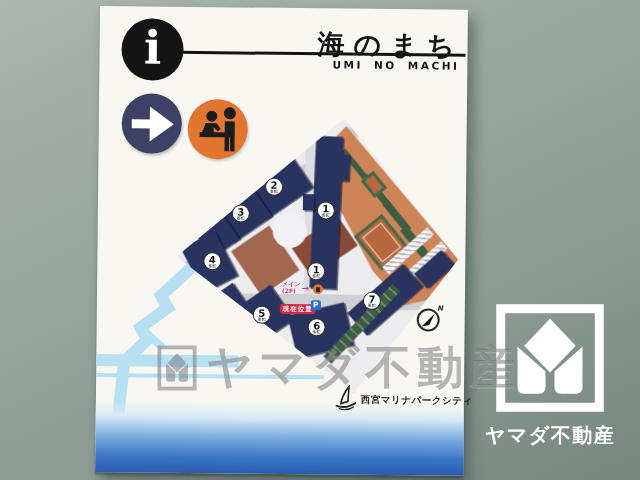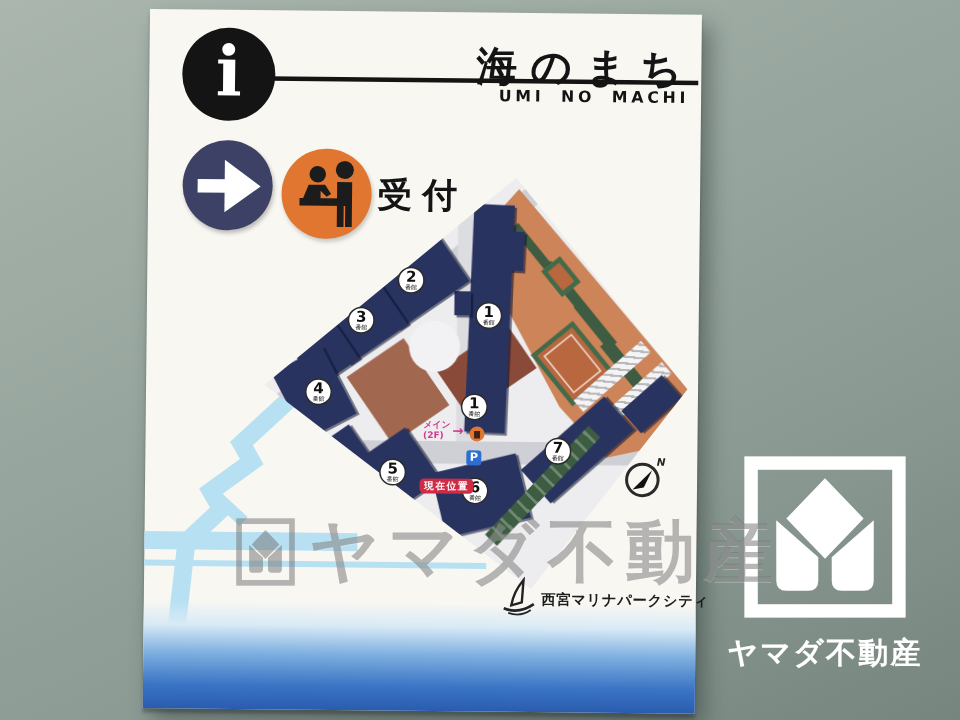--- a/index.html
+++ b/index.html
@@ -108,21 +108,20 @@
   </div>
   <div class="abs reception-circle">
     <svg width="60" height="60" viewBox="0 0 60 60">
       <circle cx="24" cy="17" r="5.5" fill="#1c1c1c"></circle>
       <path d="M18,24 L29,24 L33,30 L30,32 L26,28 L26,34 L14,34 Z" fill="#1c1c1c"></path>
       <circle cx="42" cy="14" r="6" fill="#1c1c1c"></circle>
       <path d="M37,22 L47,22 L47,52 L42.5,52 L42.5,38 L41.5,38 L41.5,52 L37,52 Z" fill="#1c1c1c"></path>
       <rect x="12" y="33" width="34" height="5" fill="#1c1c1c"></rect>
     </svg>
   </div>
-  <div class="abs reception-label">受付</div>
 
   <svg class="abs canal" viewBox="0 0 130 168">
     <path d="M96,14 L64,44 L71,56 L44,76 L51,88 L28,110 L22,168" fill="none" stroke="#b7e1f3" stroke-width="12" stroke-linejoin="miter"></path>
     <path d="M44,76 L66,96" fill="none" stroke="#b7e1f3" stroke-width="8"></path>
   </svg>
   <div class="abs wave-thick"></div>
   <div class="abs wave-thin"></div>
 
   <div class="abs diamond">
 
@@ -193,21 +192,21 @@
     <span class="sub">番館</span>
   </div>
   <div class="abs marker" style="left:210px;top:254px;">
     <span class="num">1</span>
     <span class="sub">番館</span>
   </div>
 
   <div class="abs recep-dot" style="left:216px;top:276px;">
       <i></i>
     </div>
-  <div class="abs loc-badge" style="left:183px;top:311px;">現在位置</div>
+  <div class="abs loc-badge" style="left:183px;top:296px;">現在位置</div>
   <div class="abs entrance" style="left:185px;top:273px;">
     <span class="txt">
       <span>メイン</span><br>
       <span>(2F)</span>
     </span>
     <span class="arr">→</span>
   </div>
   <div class="abs p-badge" style="left:214px;top:292px;">P</div>
   <div class="abs compass">
     <svg width="19" height="19" viewBox="0 0 19 19">

